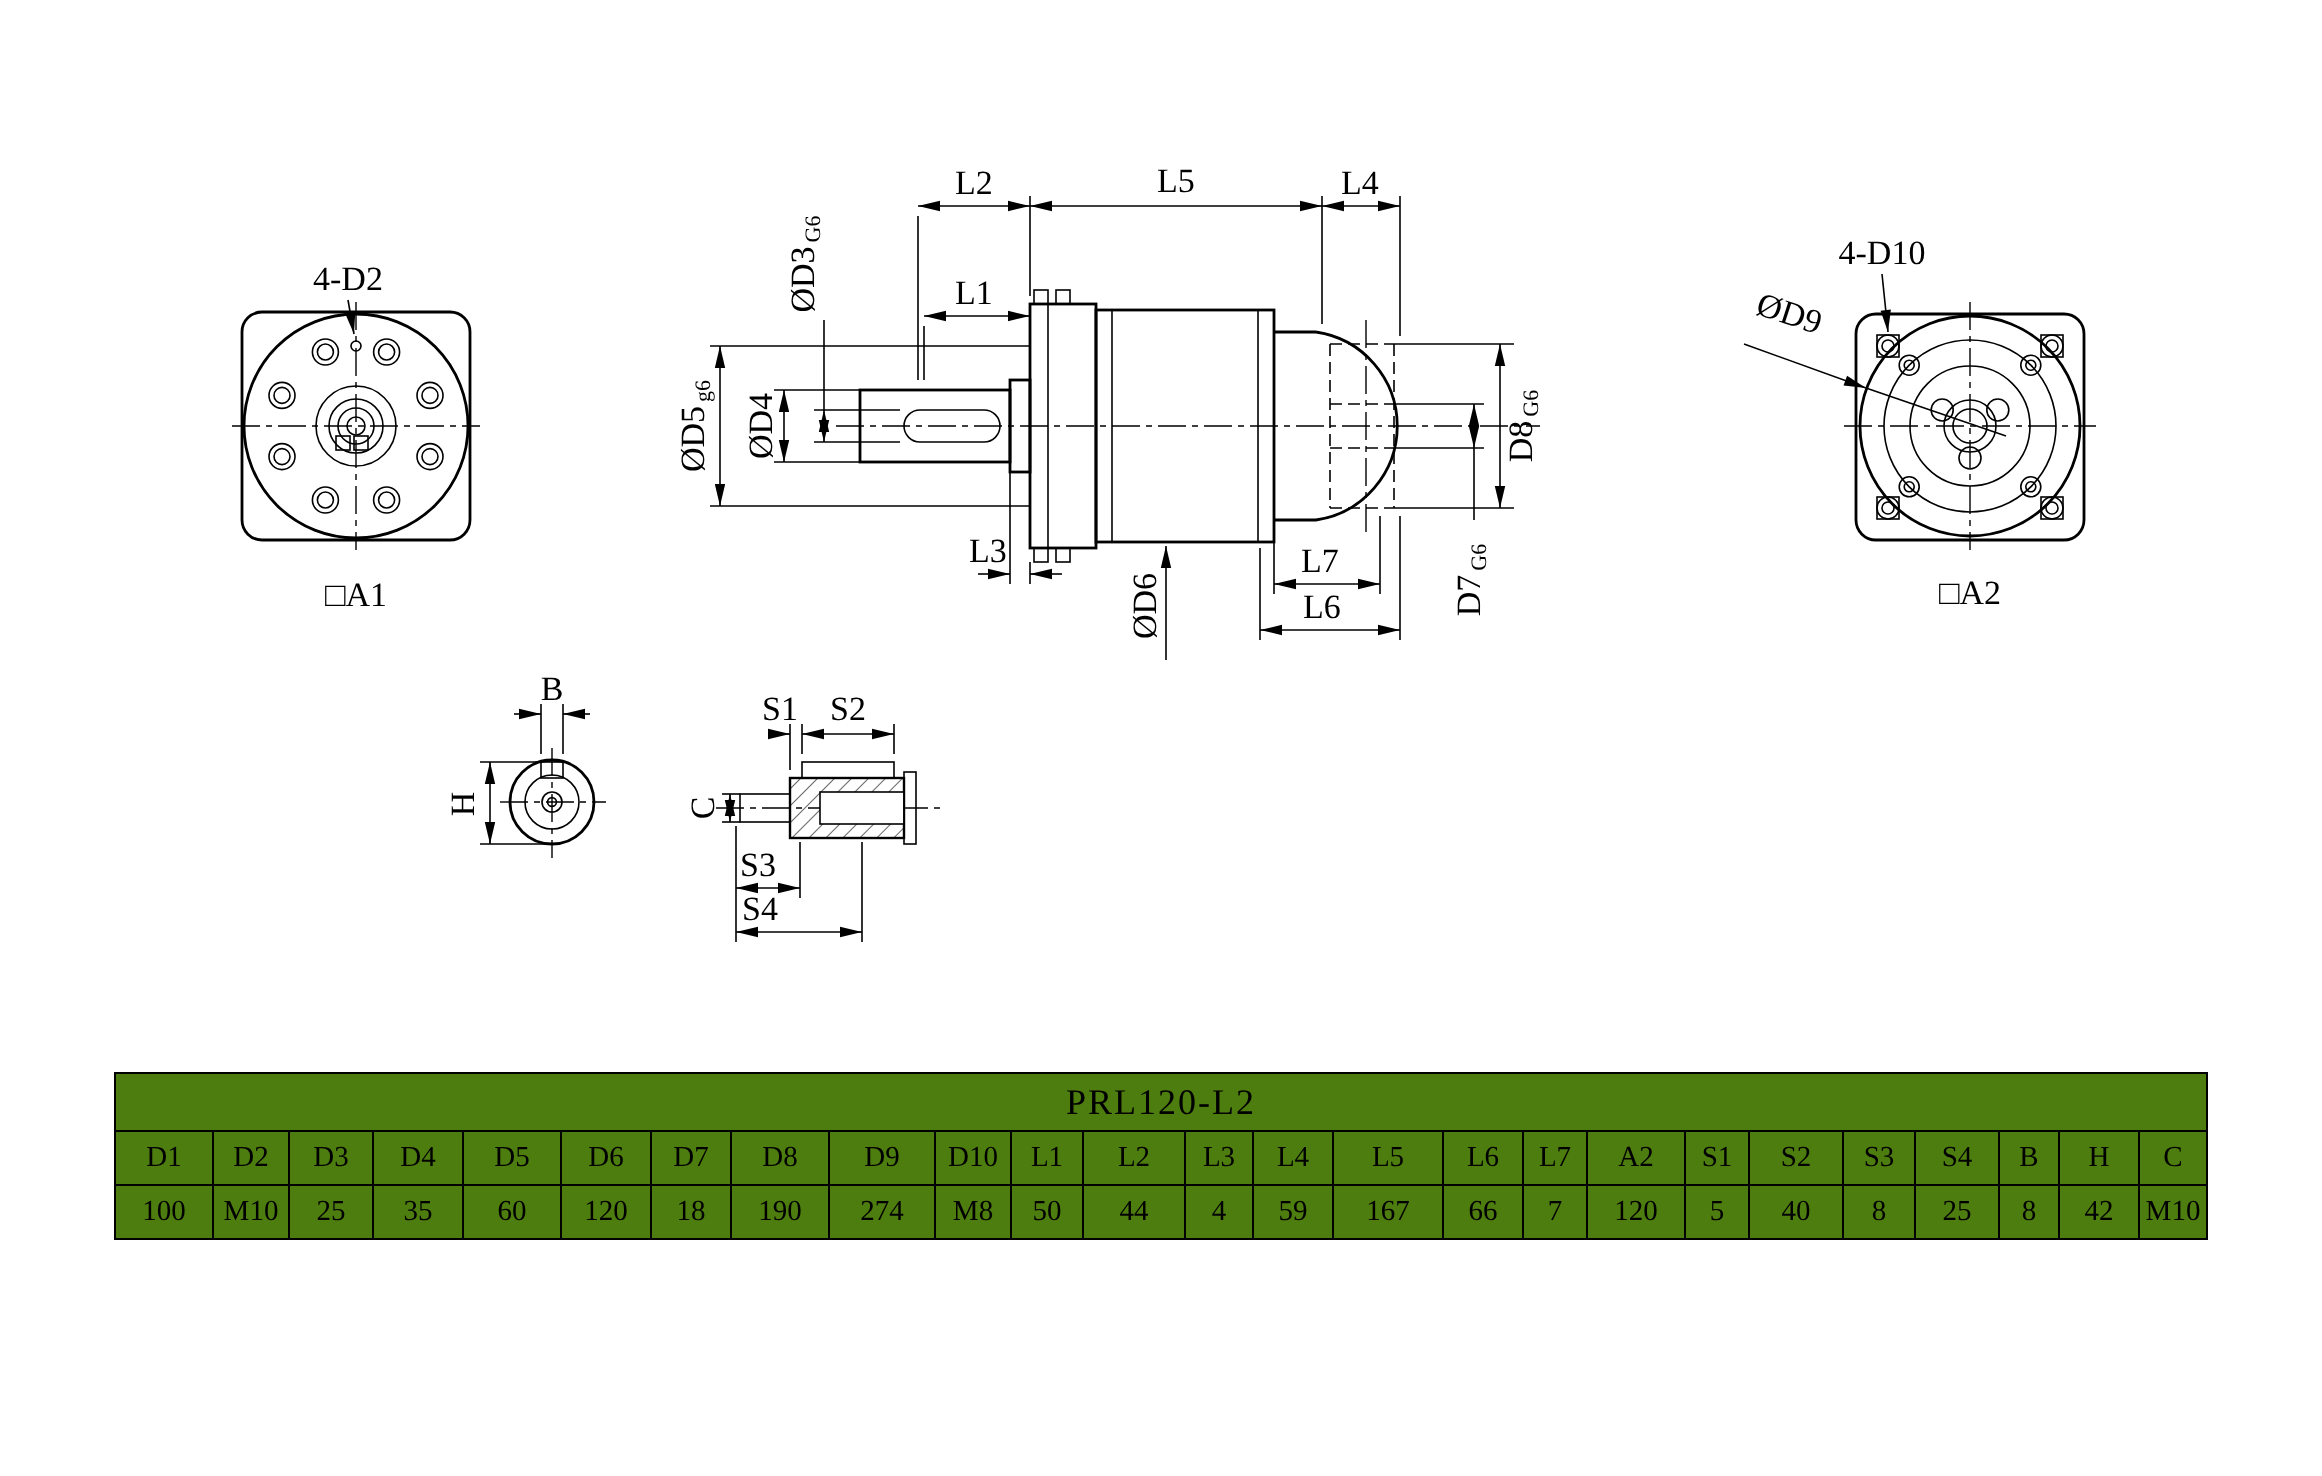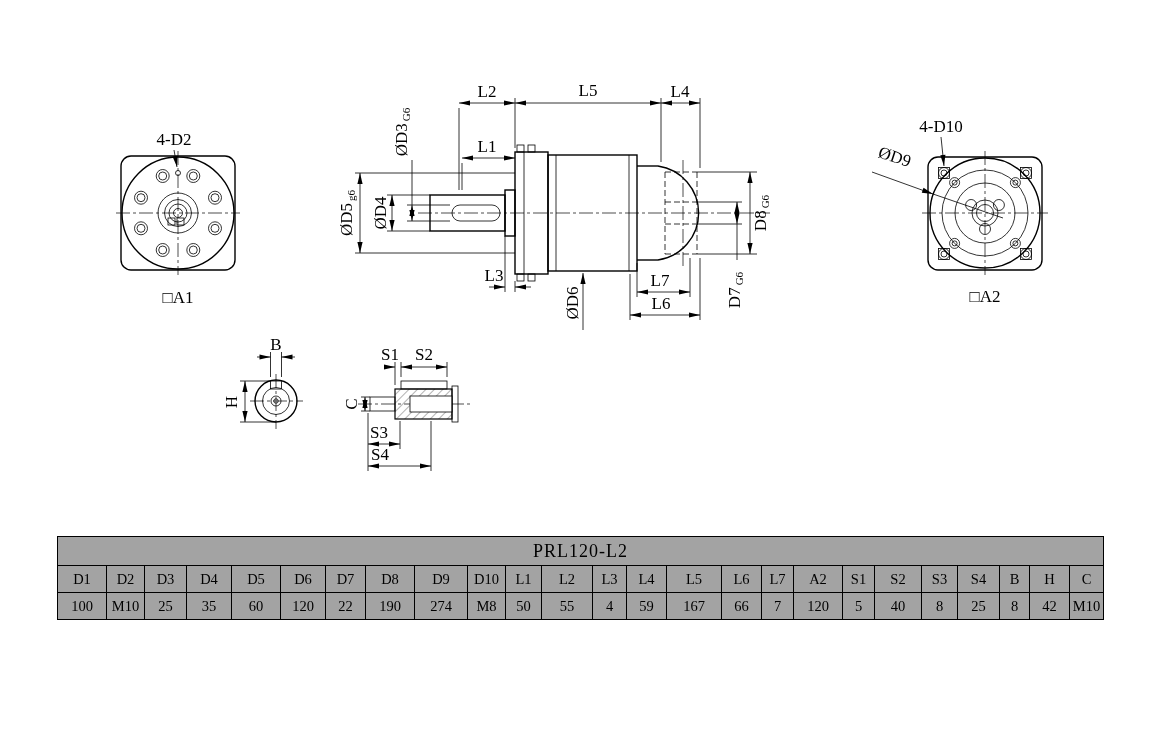--- a/index.html
+++ b/index.html
@@ -7,21 +7,21 @@
           font-family:"Liberation Serif","DejaVu Serif",serif;}
   svg{position:absolute;left:0;top:0;}
   svg .o{stroke:#000;stroke-width:1.4;fill:none;}
   svg .t{stroke:#000;stroke-width:0.8;fill:none;}
   svg .dm{stroke:#000;stroke-width:0.8;fill:none;}
   svg .cl{stroke:#000;stroke-width:0.7;fill:none;stroke-dasharray:14 3 3 3;}
   svg .hd{stroke:#000;stroke-width:0.8;fill:none;stroke-dasharray:6 3;}
   svg text{font-family:"Liberation Serif","DejaVu Sans",serif;font-size:17px;fill:#000;text-anchor:middle;}
   svg tspan.tol{font-size:11px;}
   .table-wrap{position:absolute;left:57px;top:536px;}
-  table{border-collapse:collapse;table-layout:fixed;background:#a3a3a3;}
+  table{border-collapse:collapse;table-layout:fixed;background:#4d7c0f;}
   td{border:1px solid #000;text-align:center;font-size:14.5px;height:26px;padding:0 1px;
      font-family:"Liberation Serif","DejaVu Serif",serif;white-space:nowrap;overflow:hidden;}
   td.title{font-size:18px;height:28px;letter-spacing:1px;}
 </style>
 </head>
 <body>
 
 <div class="canvas">
 <svg width="1161" height="530" viewBox="0 0 1161 530">
   <defs>
@@ -319,26 +319,26 @@
             <td>H</td>
             <td>C</td>
           </tr>
       <tr id="vrow">
             <td>100</td>
             <td>M10</td>
             <td>25</td>
             <td>35</td>
             <td>60</td>
             <td>120</td>
-            <td>22</td>
+            <td>18</td>
             <td>190</td>
             <td>274</td>
             <td>M8</td>
             <td>50</td>
-            <td>55</td>
+            <td>44</td>
             <td>4</td>
             <td>59</td>
             <td>167</td>
             <td>66</td>
             <td>7</td>
             <td>120</td>
             <td>5</td>
             <td>40</td>
             <td>8</td>
             <td>25</td>

